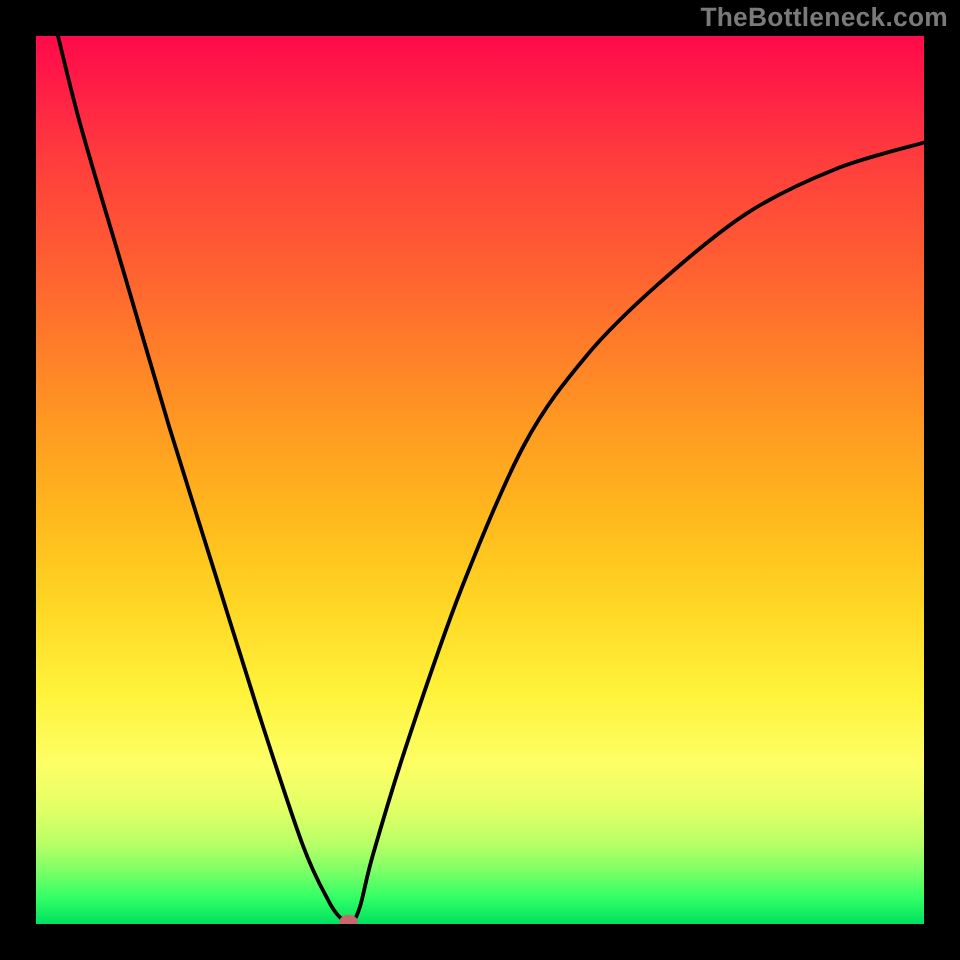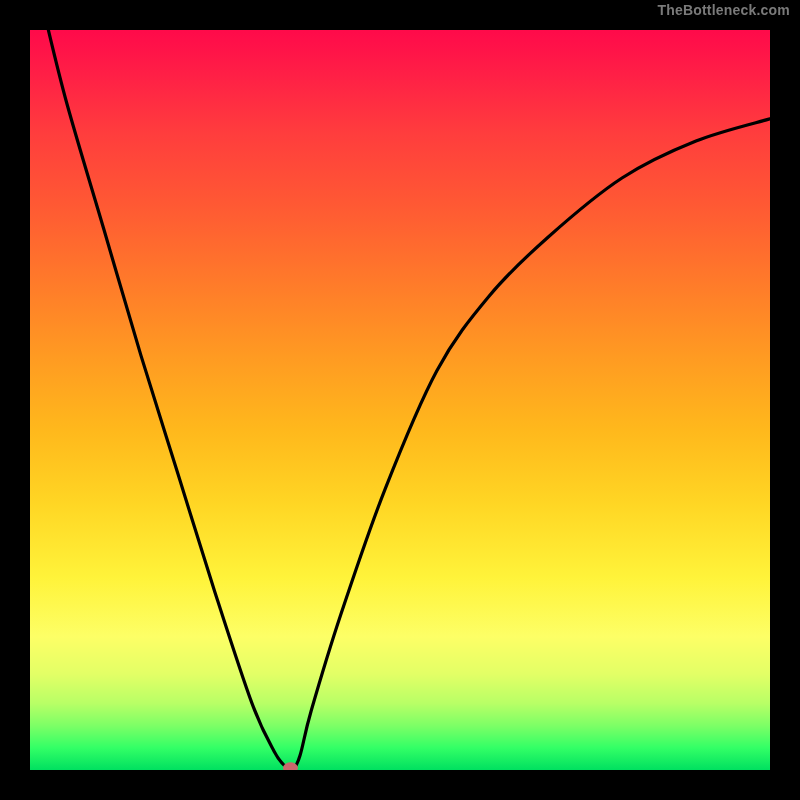--- a/index.html
+++ b/index.html
@@ -9,21 +9,21 @@
     height: 800px;
     background: #000;
     position: relative;
   }
   .watermark {
     position: absolute;
     top: 2px;
     right: 10px;
     color: #7a7a7a;
     font-family: Arial, Helvetica, sans-serif;
-    font-size: 14px;
+    font-size: 22px;
     font-weight: 600;
     letter-spacing: 0.2px;
   }
   .plot-area {
     position: absolute;
     left: 30px;
     top: 30px;
     width: 740px;
     height: 740px;
     background: linear-gradient(to bottom,

